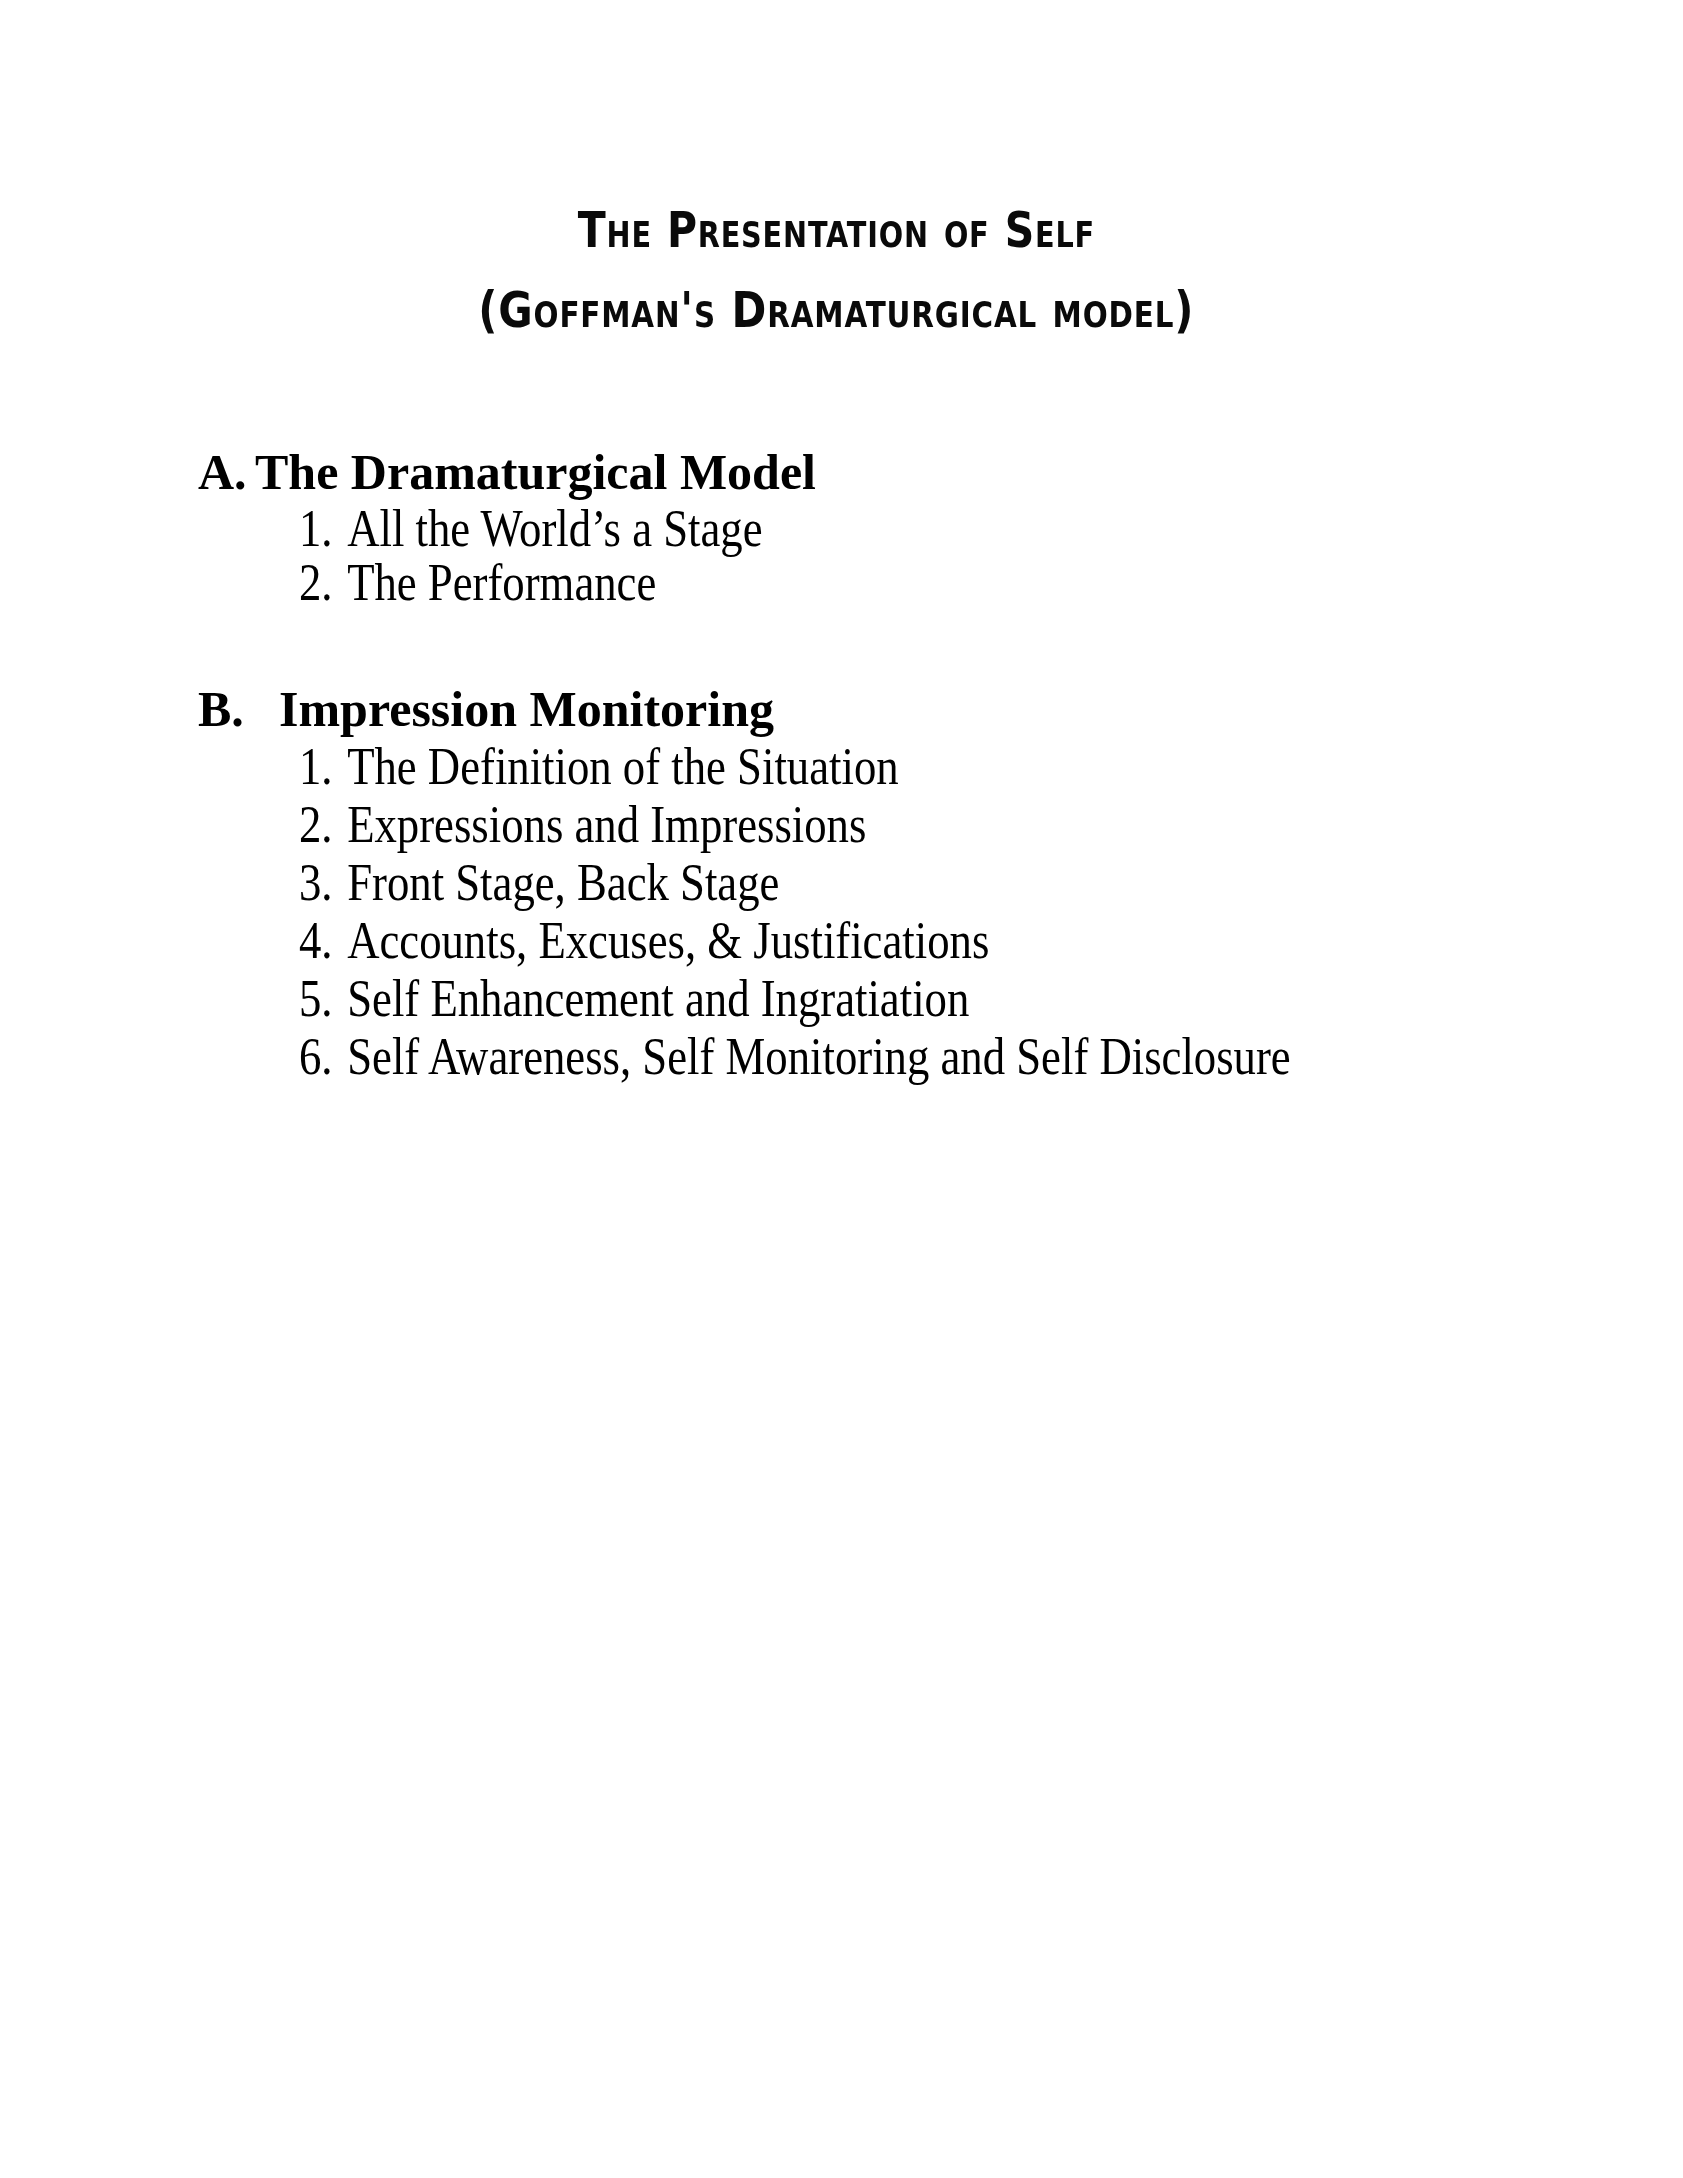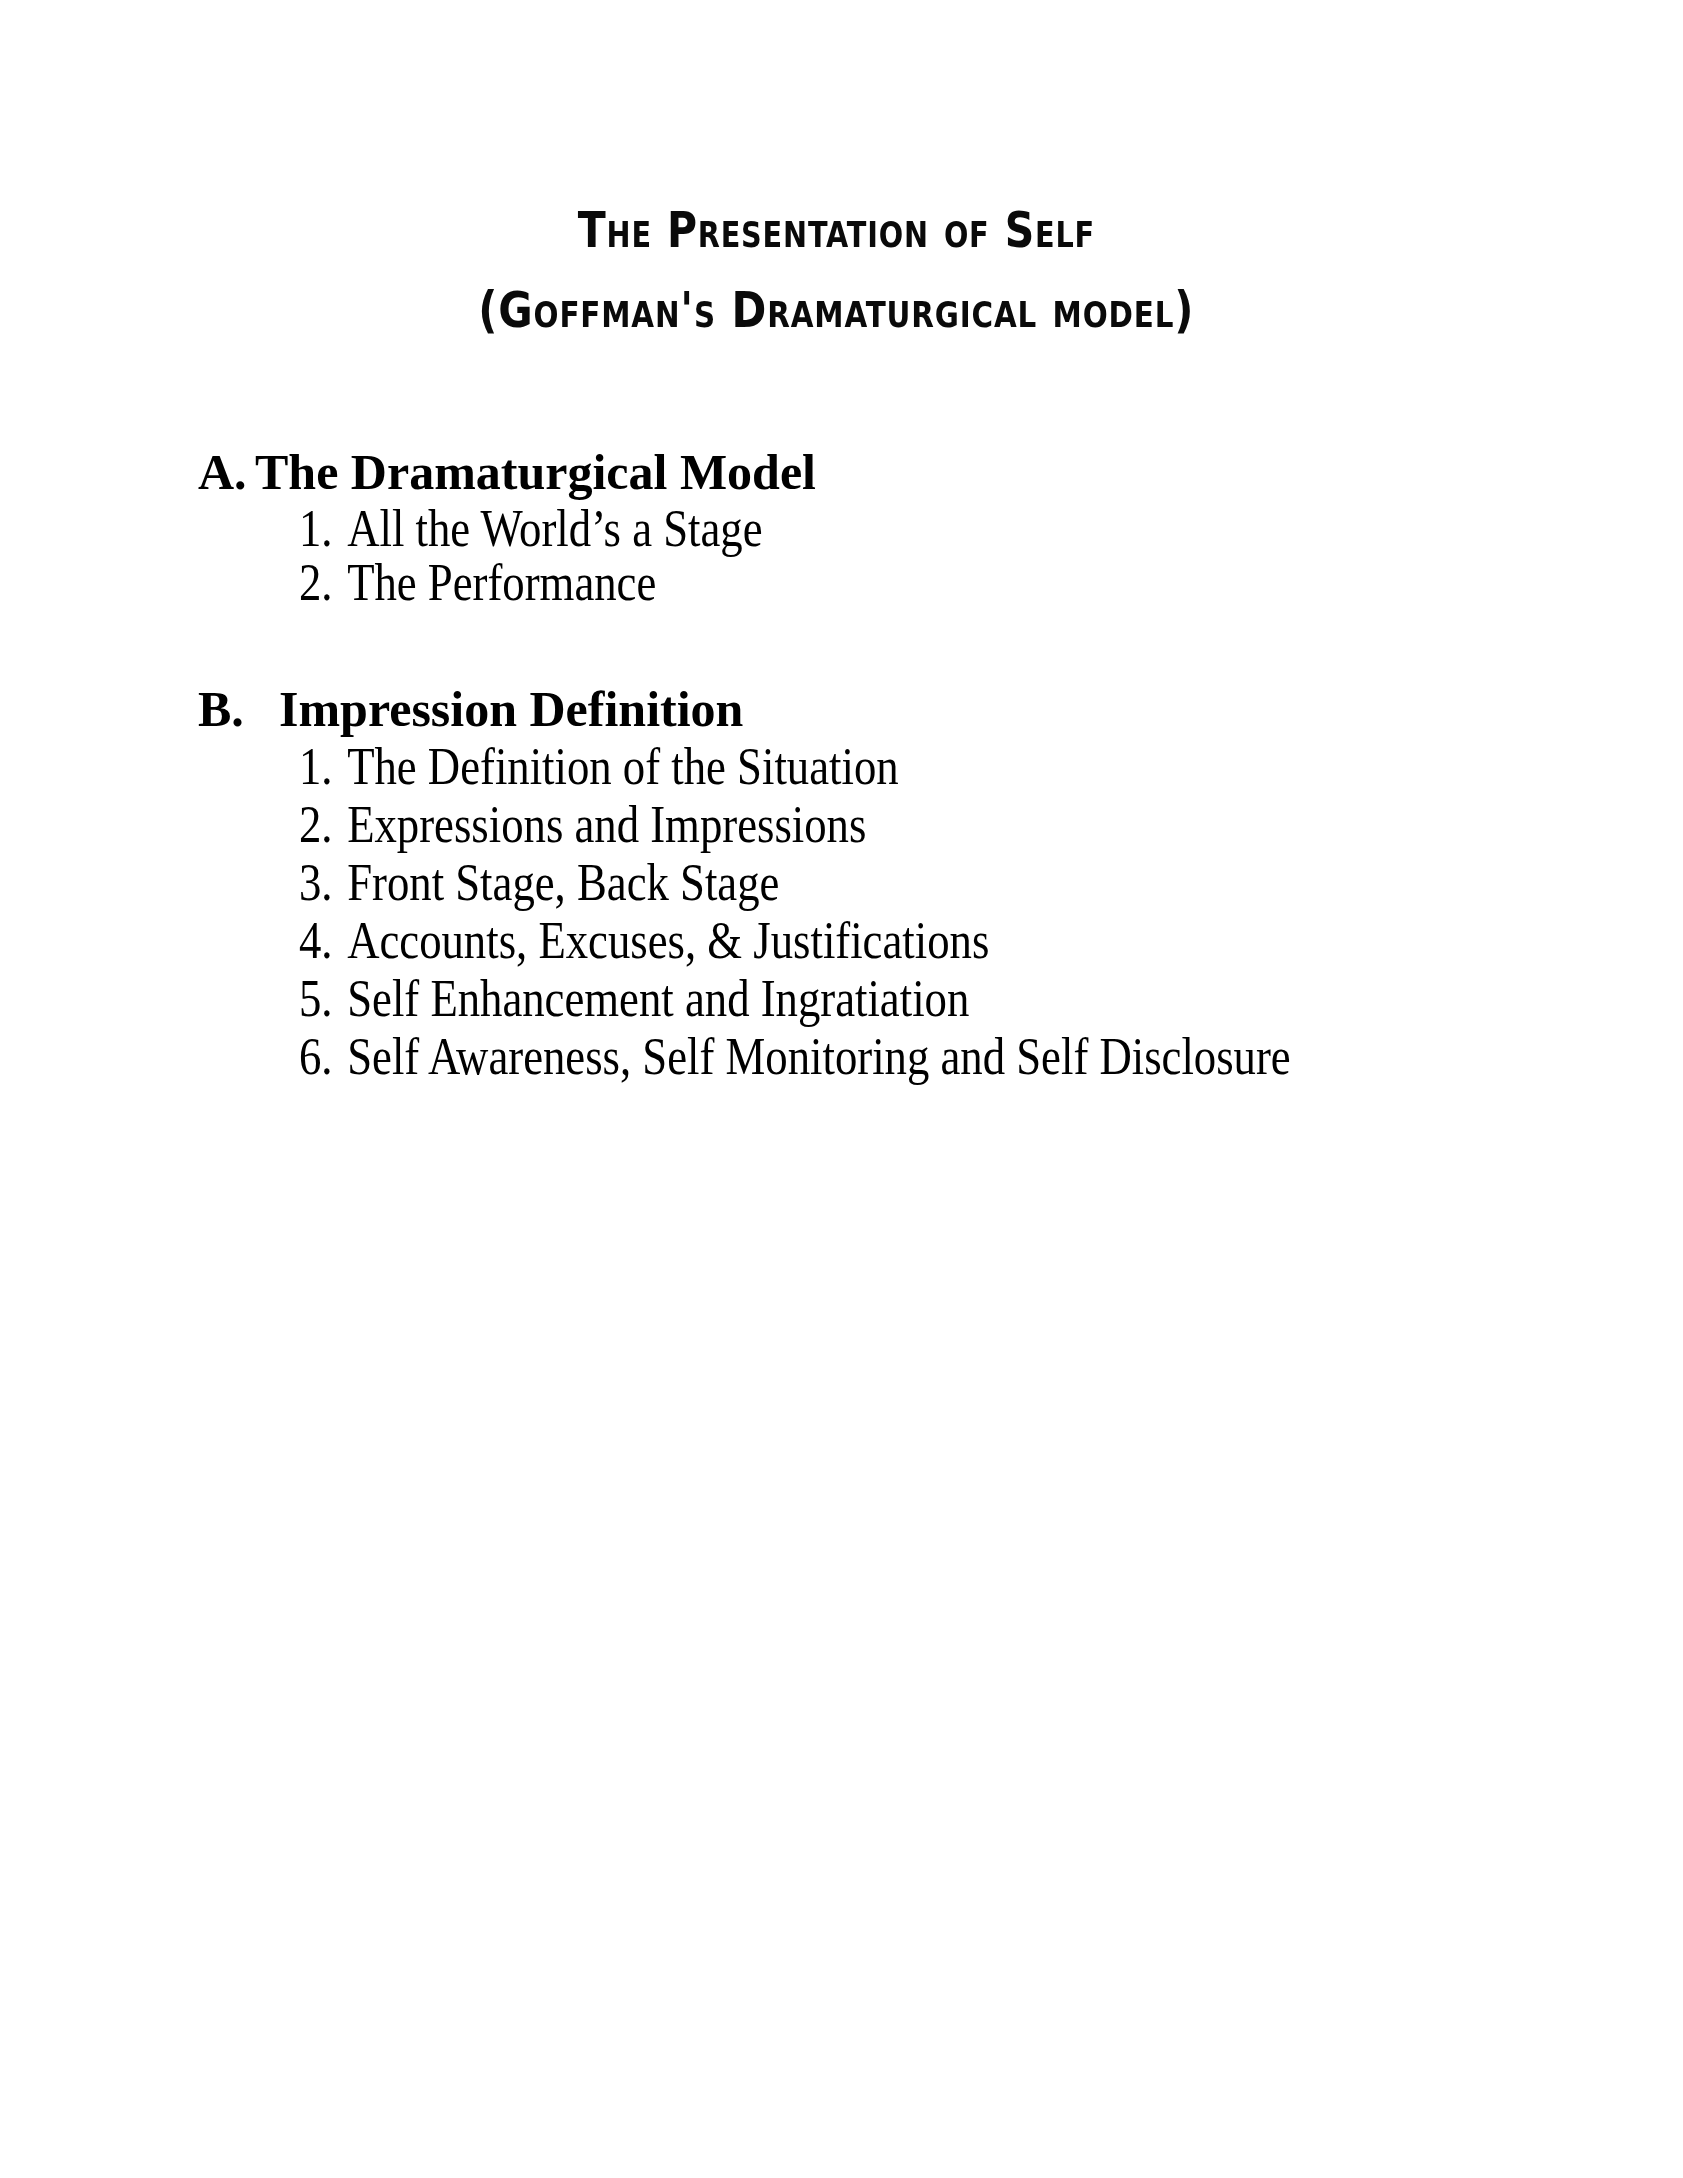--- a/index.html
+++ b/index.html
@@ -49,21 +49,21 @@
     <span class="h-letter">A.</span><span>The Dramaturgical Model</span>
   </div>
   <div class="item" style="top:503px;">
     <span class="num">1.</span><span>All the World’s a Stage</span>
   </div>
   <div class="item" style="top:557px;">
     <span class="num">2.</span><span>The Performance</span>
   </div>
 
   <div class="heading heading-b" style="top:684px;">
-    <span class="h-letter">B.</span><span>Impression Definition</span>
+    <span class="h-letter">B.</span><span>Impression Monitoring</span>
   </div>
   <div class="item" style="top:741px;">
     <span class="num">1.</span><span>The Definition of the Situation</span>
   </div>
   <div class="item" style="top:799px;">
     <span class="num">2.</span><span>Expressions and Impressions</span>
   </div>
   <div class="item" style="top:857px;">
     <span class="num">3.</span><span>Front Stage, Back Stage</span>
   </div>

